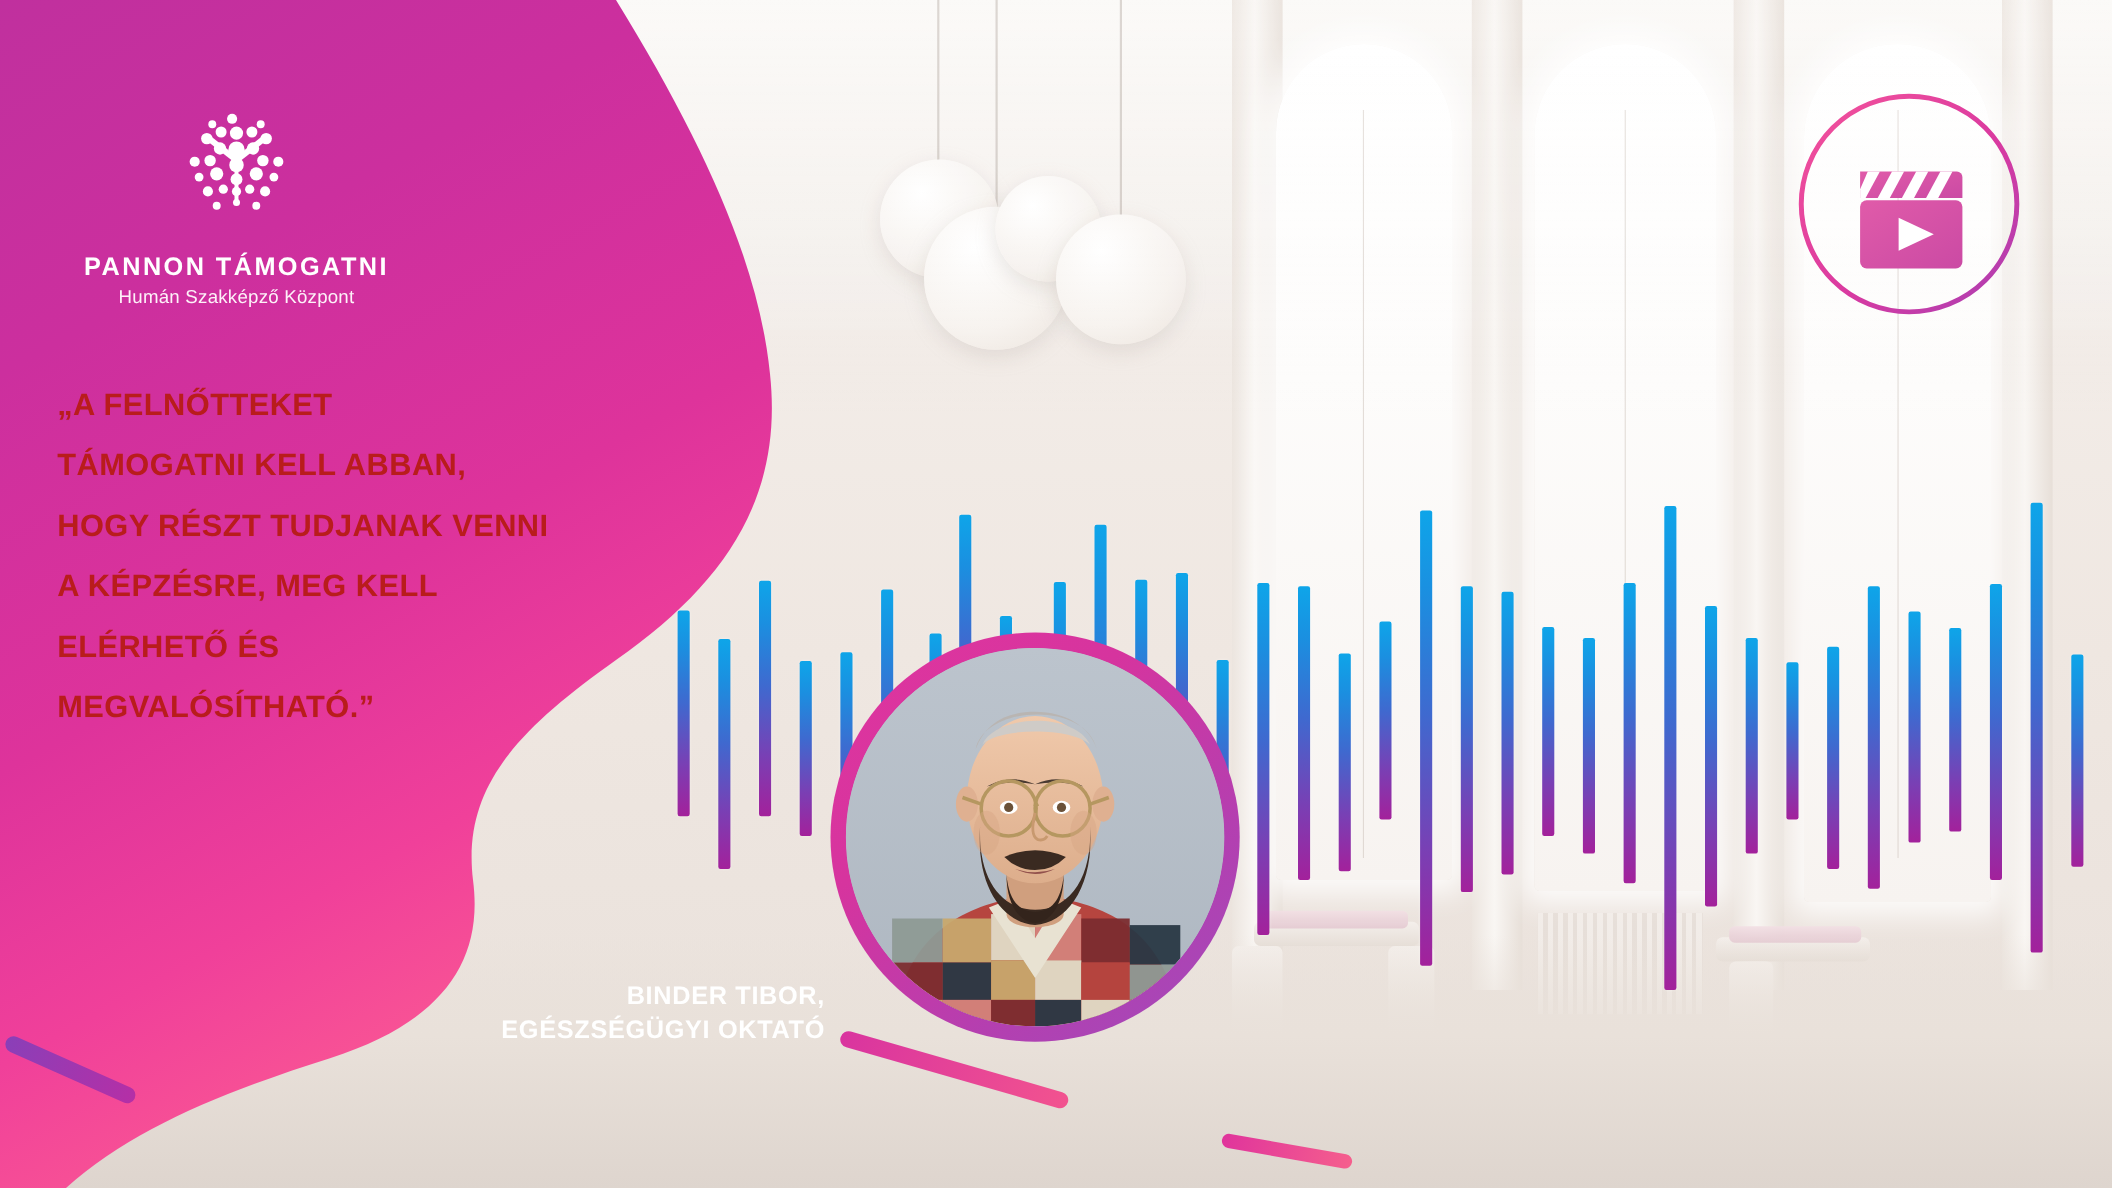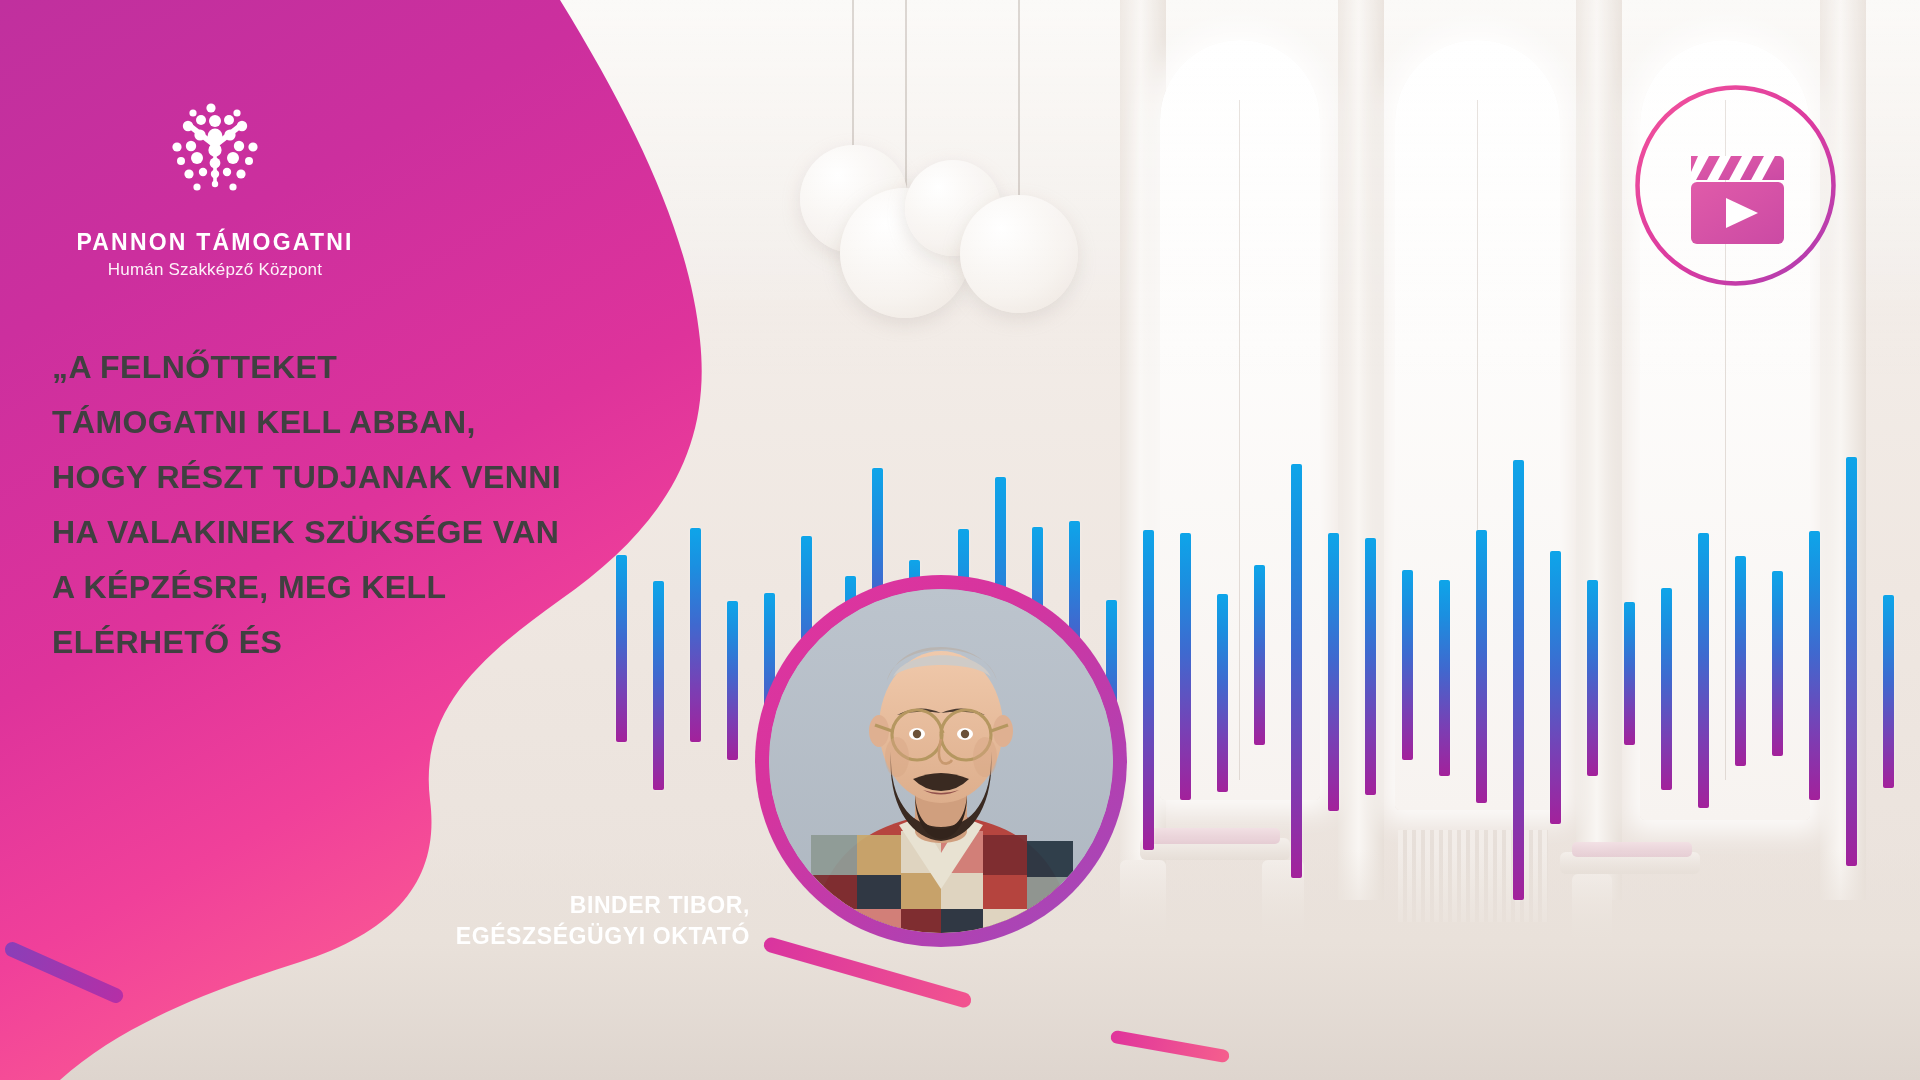--- a/index.html
+++ b/index.html
@@ -104,21 +104,21 @@
     color:#fff;font-weight:700;font-size:23px;letter-spacing:2.2px;
     margin-top:14px;font-family:"Liberation Sans", sans-serif;
   }
   .logo-sub{
     color:#fdf1f8;font-weight:400;font-size:17px;letter-spacing:.2px;margin-top:4px;text-align:center;
   }
 
   
   .quote{
     position:absolute;left:52px;top:340px;width:760px;
-    color:#404040;font-weight:700;font-size:32px;line-height:55px;
+    color:#b91c1c;font-weight:700;font-size:28px;line-height:55px;
     letter-spacing:.4px;text-transform:uppercase;
     font-family:"Liberation Sans", sans-serif;
     text-shadow:0 1px 0 rgba(190,60,150,.18);
   }
   .quote .ln{display:block;white-space:nowrap;}
   .attrib{
     position:absolute;left:330px;top:890px;width:420px;text-align:right;
     color:#fff;font-weight:700;font-size:23px;line-height:31px;letter-spacing:.6px;
     text-transform:uppercase;
   }
@@ -300,23 +300,23 @@
       </g>
     </svg>
     <div class="logo-name">PANNON TÁMOGATNI</div>
     <div class="logo-sub">Humán Szakképző Központ</div>
   </div>
 
   <div class="quote" id="quote">
       <span class="ln">„A FELNŐTTEKET</span>
       <span class="ln">TÁMOGATNI KELL ABBAN,</span>
       <span class="ln">HOGY RÉSZT TUDJANAK VENNI</span>
-      <span class="ln">HA VALAKINEK SZÜKSÉGE VAN</span>
       <span class="ln">A KÉPZÉSRE, MEG KELL</span>
       <span class="ln">ELÉRHETŐ ÉS</span>
+      <span class="ln">MEGVALÓSÍTHATÓ.”</span>
     </div>
 
   <div class="attrib">
     <span>BINDER TIBOR,</span>
     <span>EGÉSZSÉGÜGYI OKTATÓ</span>
   </div>
 
   <div class="portrait">
     <div class="portrait-ring"></div>
     <div class="portrait-clip">

